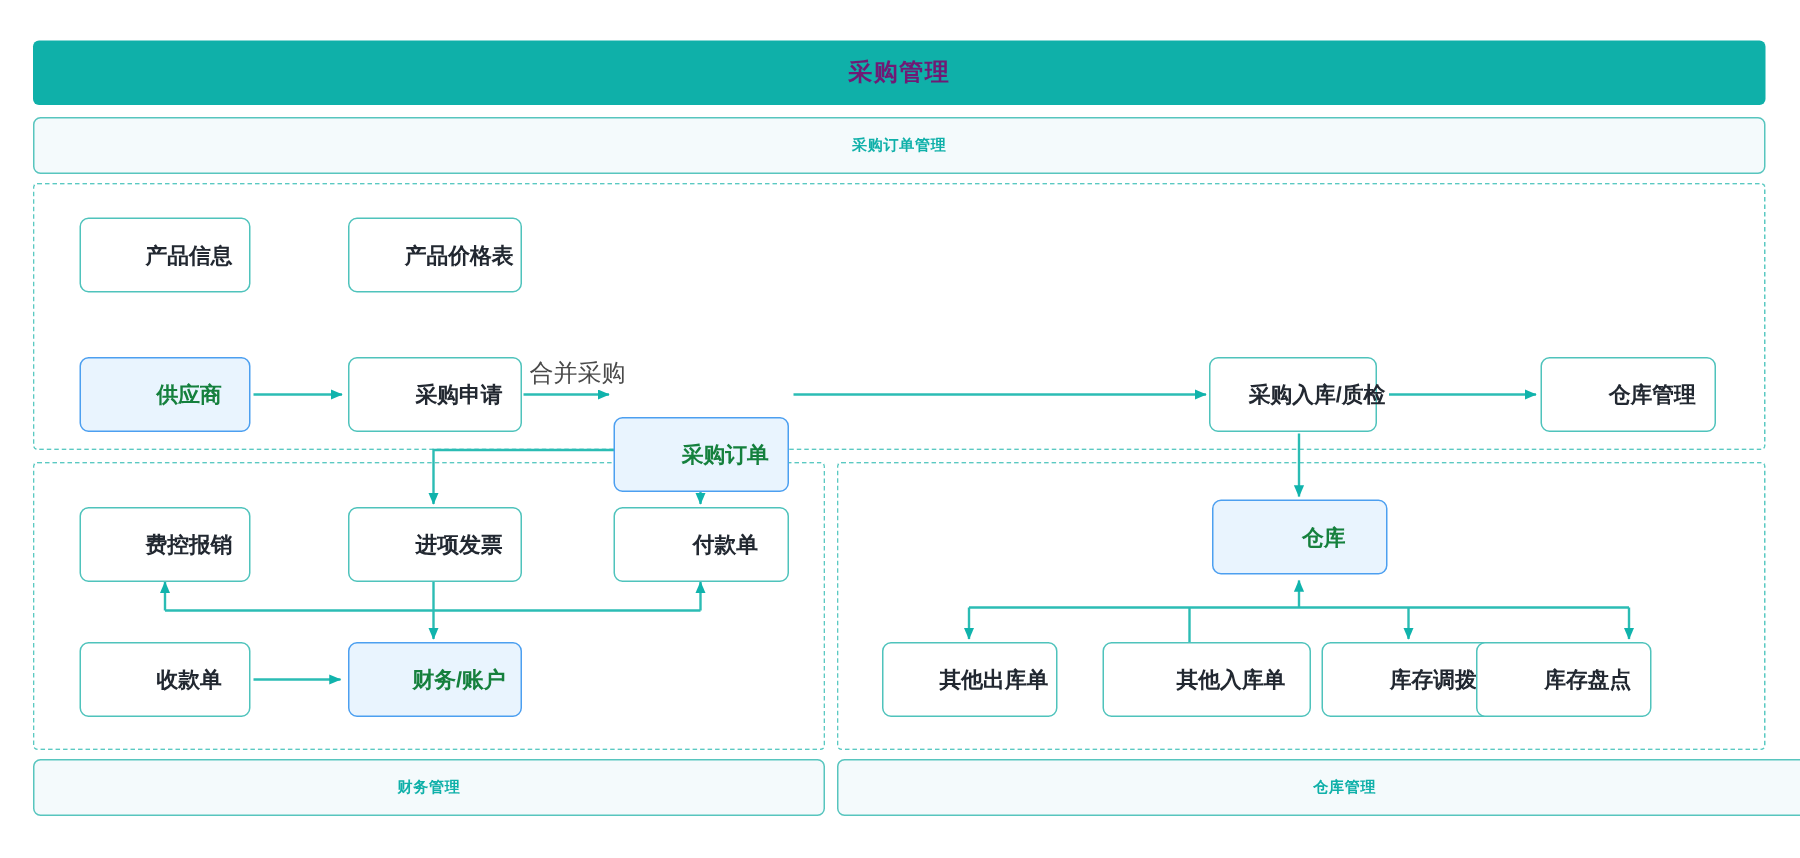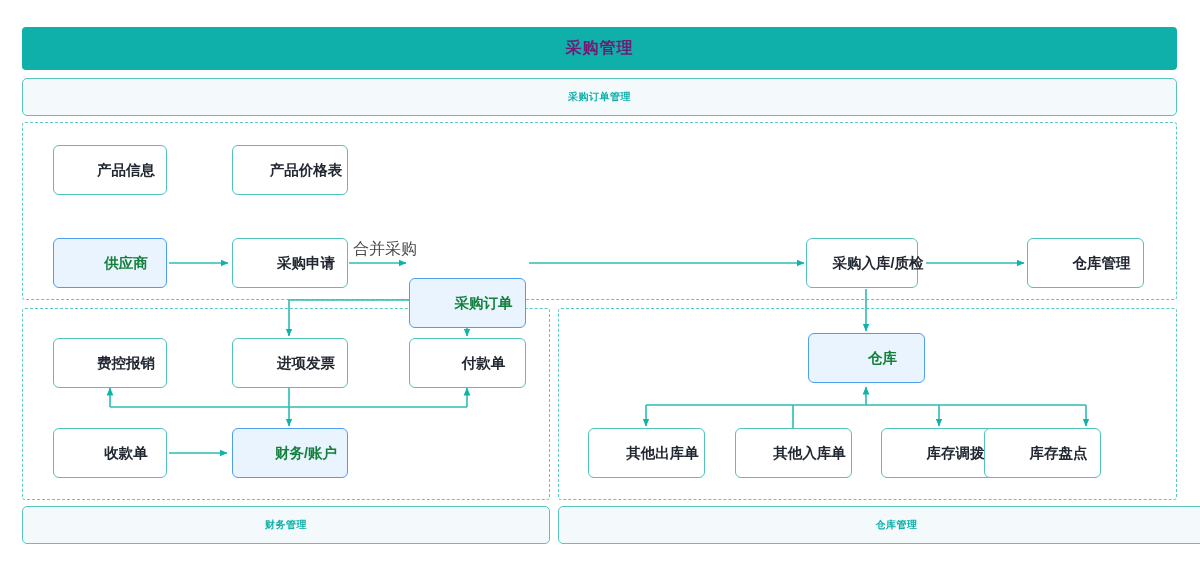--- a/index.html
+++ b/index.html
@@ -124,17 +124,17 @@
   <div class="edge-label" style="left:351px; top:239px;">合并采购</div>
 
   <div class="node" style="left:53px;  top:338px; width:114px;">费控报销</div>
   <div class="node" style="left:232px; top:338px; width:116px;">进项发票</div>
   <div class="node" style="left:409px; top:338px; width:117px;">付款单</div>
   <div class="node" style="left:53px;  top:428px; width:114px;">收款单</div>
   <div class="node hl" style="left:232px; top:428px; width:116px;">财务/账户</div>
 
   <div class="node hl" style="left:808px; top:333px; width:117px;">仓库</div>
   <div class="node" style="left:588px; top:428px; width:117px;">其他出库单</div>
-  <div class="node" style="left:735px; top:428px; width:117px;">其他入库单</div>
+  <div class="node" style="left:735px; top:428px; width:139px;">其他入库单</div>
   <div class="node" style="left:881px; top:428px; width:117px;">库存调拨</div>
   <div class="node" style="left:984px;top:428px; width:117px;">库存盘点</div>
 
 </div>
 
 </body></html>

